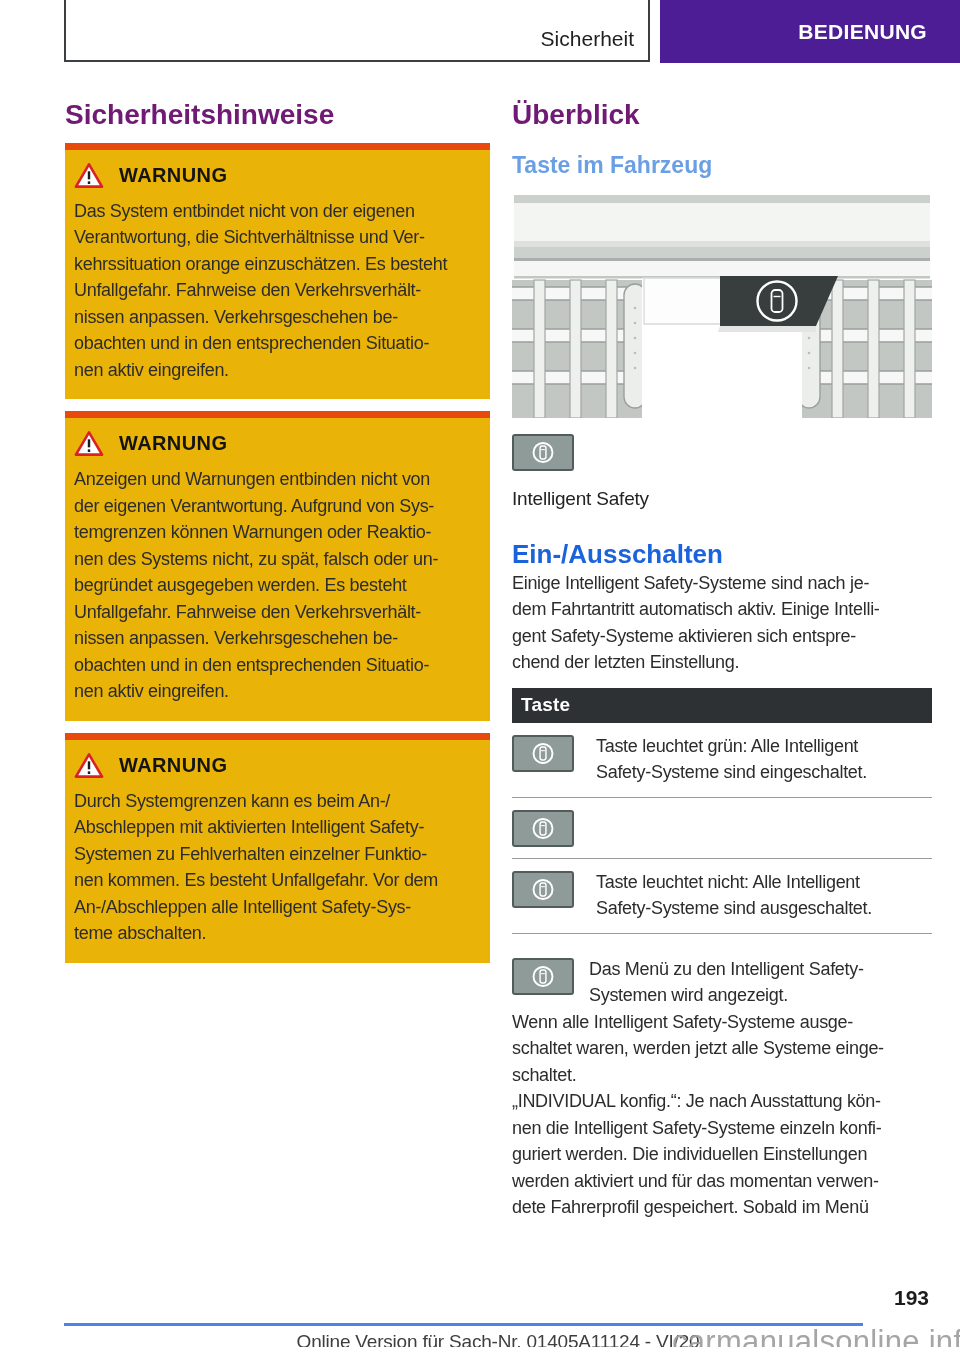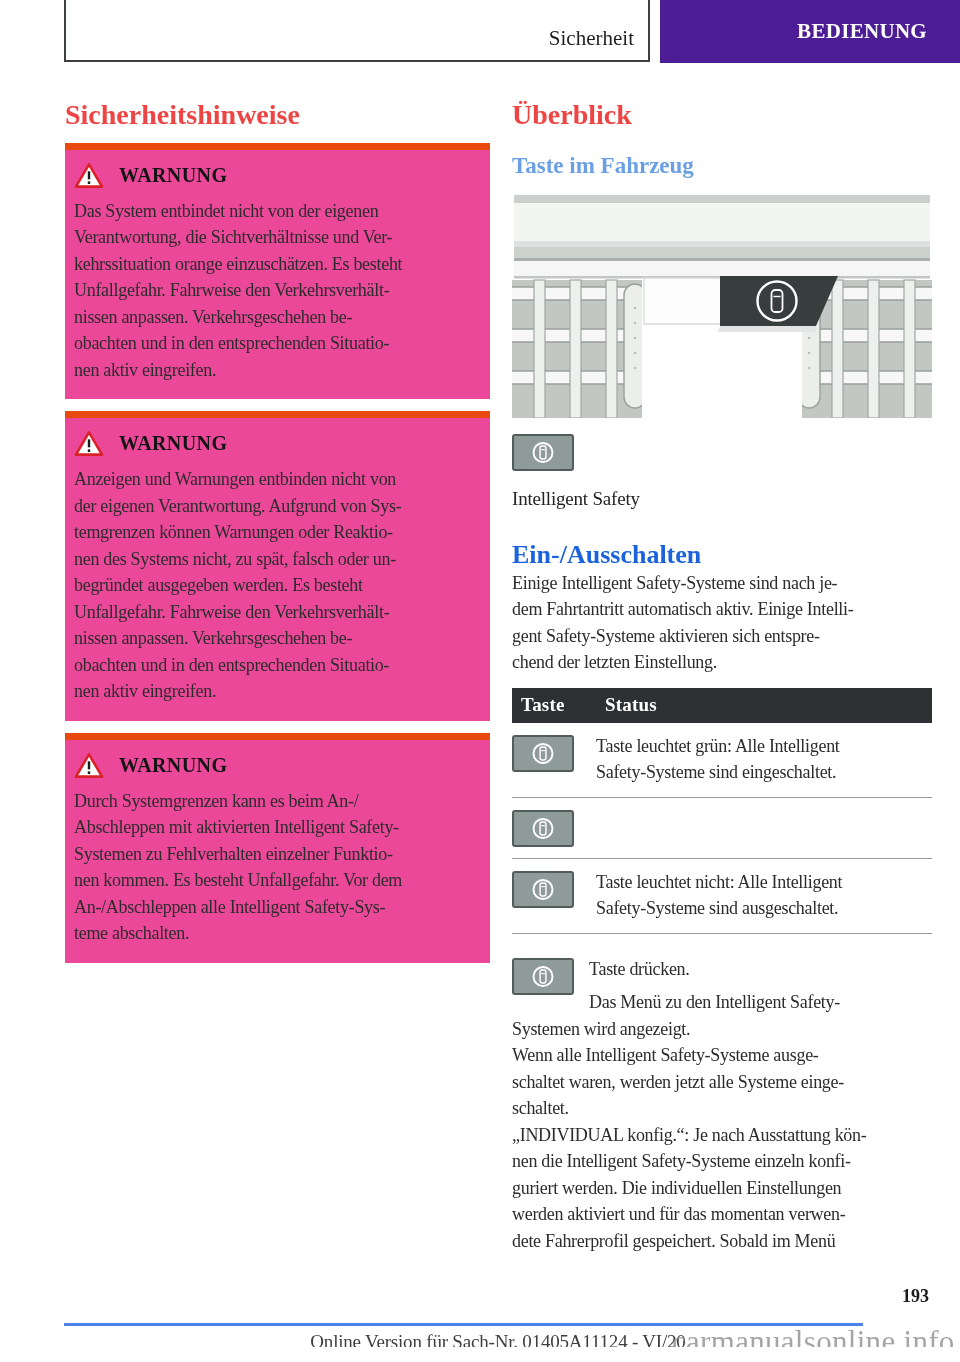--- a/index.html
+++ b/index.html
@@ -1,18 +1,18 @@
 <!DOCTYPE html>
 <html><head>
 <meta charset="utf-8">
 <style>
   html,body { margin:0; padding:0; background:#ffffff; }
   .page {
     position:relative; width:960px; height:1347px; background:#fff;
-    font-family:Liberation Serif, serif;
+    font-family:Liberation Sans, sans-serif;
     color:#2d2d2d; overflow:hidden;
   }
 
   
   .header-section-box {
     position:absolute; left:64px; top:-6px; width:586px; height:68px;
     border:2px solid #3c4043; background:#fff; box-sizing:border-box;
     display:flex; align-items:flex-end; justify-content:flex-end;
     padding:0 14px 9px 0; font-size:21px; color:#1f1f1f;
   }
@@ -21,32 +21,32 @@
     background:#4c1d95; color:#fff; box-sizing:border-box;
     display:flex; align-items:center; justify-content:flex-end;
     padding-right:33px; font-size:21px; font-weight:bold; letter-spacing:.3px;
   }
 
   
   .col { position:absolute; top:100px; }
   .col-left  { left:65px;  width:425px; }
   .col-right { left:512px; width:420px; }
 
-  h1.sect { font-size:28px; font-weight:bold; color:#ef4444; margin:0; line-height:1.1; }
+  h1.sect { font-size:28px; font-weight:bold; color:#701a75; margin:0; line-height:1.1; }
   h2.sub  { font-size:23px; font-weight:bold; color:#6b9fe4; margin:22px 0 0; line-height:1.1; }
   h3.sect2{ font-size:26px; font-weight:bold; color:#1b63dc; margin:30px 0 0; line-height:1.15; }
 
   p.body {
     margin:0; font-size:18px; line-height:26.5px; letter-spacing:-0.3px;
     white-space:pre-line; color:#2c2c2c;
   }
 
   
   .warning {
-    border-top:7px solid #e8490f; background:#ec4899;
+    border-top:7px solid #e8490f; background:#eab308;
     padding:12px 8px 16px 9px; margin-top:12px;
   }
   .warn-head { display:flex; align-items:center; gap:15px; margin-bottom:9px; }
   .warn-head svg { width:30px; height:27px; flex:0 0 auto; }
   .warn-label { font-weight:bold; font-size:20px; color:#141414; letter-spacing:.4px; }
 
   
   figure.dash-fig { margin:12px 0 0; }
   svg.dash { width:420px; height:228px; display:block; }
 
@@ -77,21 +77,21 @@
   .t-row .btn-icon { margin-top:2px; }
 
   
   .action { margin-top:22px; }
   .action .btn-icon { float:left; margin:2px 15px 4px 0; }
   .action .result { margin-top:7px; }
 
   .para { margin:13px 0 0; }
 
   
-  .page-number { position:absolute; top:1286px; right:31px; font-size:18px; font-weight:bold; color:#1c1c1c; }
+  .page-number { position:absolute; top:1286px; right:31px; font-size:21px; font-weight:bold; color:#1c1c1c; }
   .footer-rule { position:absolute; top:1323px; left:64px; width:799px; height:3px; background:#4d82e8; }
   .footer-version { position:absolute; top:1331px; left:36px; width:924px; text-align:center; font-size:19px; color:#3e3e3e; letter-spacing:-0.2px; }
   .watermark { position:absolute; top:1324px; left:672px; font-size:31px; color:#9e9e9e; letter-spacing:.3px; opacity:.92; }
 </style>
 </head>
 <body>
 
 <div class="page">
 
   <div class="header-section-box">
@@ -227,21 +227,20 @@
 
     <h3 class="sect2">Ein-/Ausschalten</h3>
     <p class="body intro">Einige Intelligent Safety-Systeme sind nach je-
 dem Fahrtantritt automatisch aktiv. Einige Intelli-
 gent Safety-Systeme aktivieren sich entspre-
 chend der letzten Einstellung.</p>
 
     <div class="is-table">
       <div class="t-head">
         <span>Taste</span>
-        <span>Status</span>
       </div>
       <div class="t-row">
         <span class="btn-icon">
           <svg viewBox="0 0 40 26">
             <circle cx="20" cy="13" r="10" fill="none" stroke="#ffffff" stroke-width="2"></circle>
             <rect x="16.9" y="6.2" width="6.2" height="13.6" rx="2.2" fill="none" stroke="#ffffff" stroke-width="1.5"></rect>
             <line x1="18" y1="10" x2="22" y2="10" stroke="#ffffff" stroke-width="1.1"></line>
           </svg>
         </span>
         <p class="body">Taste leuchtet grün: Alle Intelligent
@@ -270,21 +269,20 @@
     </div>
 
     <div class="action">
       <span class="btn-icon">
         <svg viewBox="0 0 40 26">
           <circle cx="20" cy="13" r="10" fill="none" stroke="#ffffff" stroke-width="2"></circle>
           <rect x="16.9" y="6.2" width="6.2" height="13.6" rx="2.2" fill="none" stroke="#ffffff" stroke-width="1.5"></rect>
           <line x1="18" y1="10" x2="22" y2="10" stroke="#ffffff" stroke-width="1.1"></line>
         </svg>
       </span>
-      <p class="body">Taste drücken.</p>
       <p class="body result">Das Menü zu den Intelligent Safety-
 Systemen wird angezeigt.</p>
     </div>
 
     <p class="body para">Wenn alle Intelligent Safety-Systeme ausge-
 schaltet waren, werden jetzt alle Systeme einge-
 schaltet.</p>
     <p class="body para">„INDIVIDUAL konfig.“: Je nach Ausstattung kön-
 nen die Intelligent Safety-Systeme einzeln konfi-
 guriert werden. Die individuellen Einstellungen

